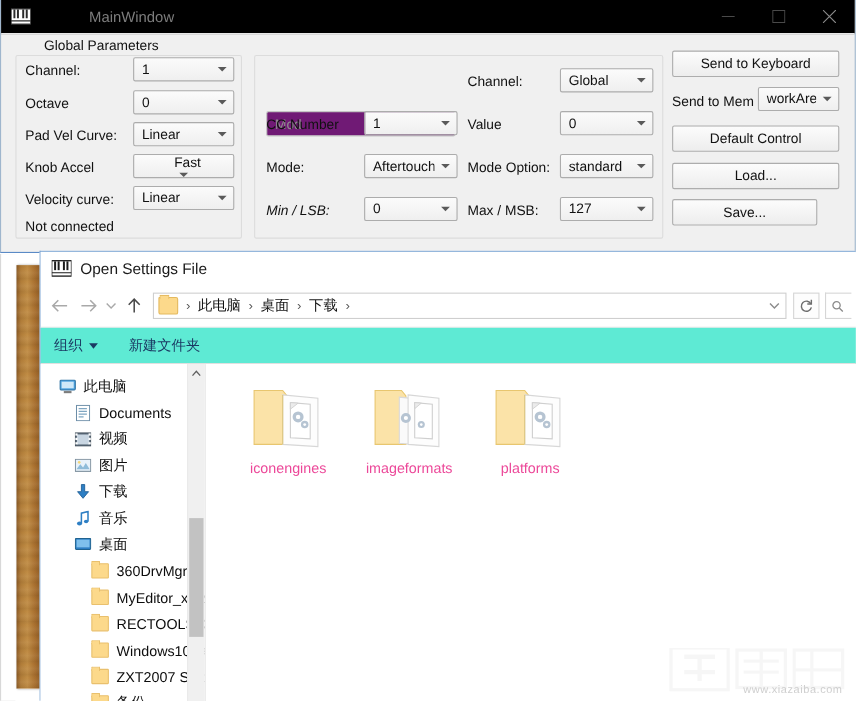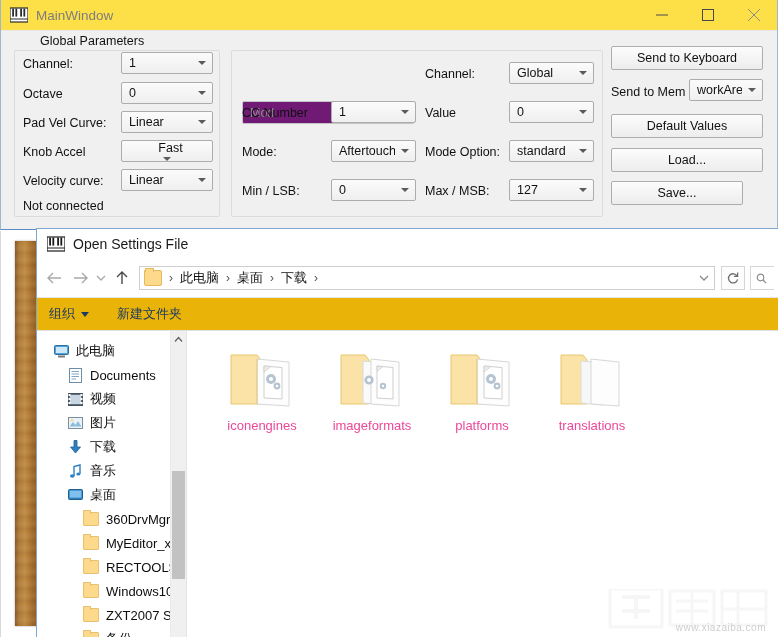--- a/index.html
+++ b/index.html
@@ -22,24 +22,25 @@
     height: 230px;
     background: #f0f0f0;
     box-sizing: border-box;
     border-left: 1px solid #9fb6cd;
     border-right: 1px solid #9fb6cd;
     border-bottom: 1px solid #5a8ac6;
   }
   #main-titlebar {
     position: relative;
     height: 30px;
-    background: #fde047;
+    background: #000000;
     border-bottom: 1px solid #e8e8e8;
     display: flex;
     align-items: center;
+    gap: 45px;
   }
   .app-icon {
     margin-left: 9px;
     width: 18px; height: 16px;
     display: block;
   }
   #main-title-text {
     margin-left: 8px;
     font-size: 13.5px;
     color: #7d7d7d;
@@ -267,21 +268,21 @@
     background: #ffffff;
     margin-left: 5px;
     display: flex; align-items: center;
     padding-left: 5px;
     overflow: hidden;
   }
   #dlg-toolbar {
     height: 32px;
     display: flex;
     align-items: center;
-    background: #eab308;
+    background: #5eead4;
     border-bottom: 1px solid #e0e0e0;
     padding-left: 12px;
   }
   .tb-item {
     font-size: 13px;
     color: #1b3a63;
     margin-right: 28px;
     display: flex;
     align-items: center;
     cursor: default;
@@ -517,21 +518,21 @@
   </div>
 
   <div class="row-label" style="left:424px; top:145px;">Mode Option:</div>
   <div class="combo" style="left:508px; top:140px; width:85px;">
     <span class="val">standard</span>
     <span class="arrow">
         <i class="tri-down"></i>
       </span>
   </div>
 
-  <div class="row-label" style="left:241px; top:184px;">Min / LSB:</div>
+  <div class="row-label" style="left:241px; top:184px;font-style:italic;">Min / LSB:</div>
   <div class="combo" style="left:330px; top:179px; width:85px;">
     <span class="val">0</span>
     <span class="arrow">
         <i class="tri-down"></i>
       </span>
   </div>
 
   <div class="row-label" style="left:424px; top:184px;">Max / MSB:</div>
   <div class="combo" style="left:508px; top:179px; width:85px;">
     <span class="val">127</span>
@@ -543,21 +544,21 @@
   <div class="pbutton" style="left:610px; top:46px; width:152px; height:24px;">Send to Keyboard</div>
 
   <div class="row-label" style="left:610px; top:85px;">Send to Mem</div>
   <div class="combo" style="left:688px; top:79px; width:74px;">
     <span class="val">workAre≡</span>
     <span class="arrow">
         <i class="tri-down"></i>
       </span>
   </div>
 
-  <div class="pbutton" style="left:610px; top:114px; width:152px; height:24px;">Default Values</div>
+  <div class="pbutton" style="left:610px; top:114px; width:152px; height:24px;">Default Control</div>
   <div class="pbutton" style="left:610px; top:148px; width:152px; height:24px;">Load...</div>
   <div class="pbutton" style="left:610px; top:181px; width:132px; height:24px;">Save...</div>
 </div>
 
 <div id="wood-bg-left"></div>
 <div id="wood-area">
   <div id="wood-strip"></div>
 </div>
 
 <div id="file-dialog">
@@ -808,28 +809,20 @@
             <path d="M37 17 L44 17.5 L37 23 Z" fill="#ebebeb" stroke="#cfcfcf" stroke-width="0.8"></path>
             <circle cx="44" cy="30" r="5" fill="#b6c4d2"></circle>
             <circle cx="44" cy="30" r="2" fill="#ffffff"></circle>
             <circle cx="50" cy="37" r="3.4" fill="#b6c4d2"></circle>
             <circle cx="50" cy="37" r="1.3" fill="#ffffff"></circle>
             <path d="M30 10 L30 55" stroke="#e0c678" stroke-width="1"></path>
           </svg>
           <span class="file-label">platforms</span>
         </div>
 
-        <div class="file-item">
-          <svg width="70" height="62" viewBox="0 0 70 62">
-            <path d="M4 6 L26 6 L30 11 L30 55 L4 55 Z" fill="#fbe3a8" stroke="#e8c66f" stroke-width="1"></path>
-            <path d="M24 12 L46 14 L46 56 L24 54 Z" fill="#f7f7f7" stroke="#dcdcdc" stroke-width="1"></path>
-            <path d="M34 10 L62 13 L62 57 L34 55 Z" fill="#fdfdfd" stroke="#d7d7d7" stroke-width="1"></path>
-          </svg>
-          <span class="file-label">translations</span>
-        </div>
 
       </div>
 
       <svg id="watermark" viewBox="0 0 166 46">
         <rect x="4" y="0" width="52" height="38" fill="none" stroke="#d9d9d9" stroke-width="3"></rect>
         <path d="M16 8 L44 8 M30 8 L30 30 M16 22 L44 22" stroke="#d9d9d9" stroke-width="4" fill="none"></path>
         <rect x="64" y="2" width="44" height="34" fill="none" stroke="#d9d9d9" stroke-width="3"></rect>
         <path d="M70 12 H102 M70 22 H102 M86 2 V36" stroke="#d9d9d9" stroke-width="3"></path>
         <rect x="116" y="2" width="44" height="34" fill="none" stroke="#d9d9d9" stroke-width="3"></rect>
         <path d="M132 2 V36 M116 20 H160" stroke="#d9d9d9" stroke-width="3"></path>

